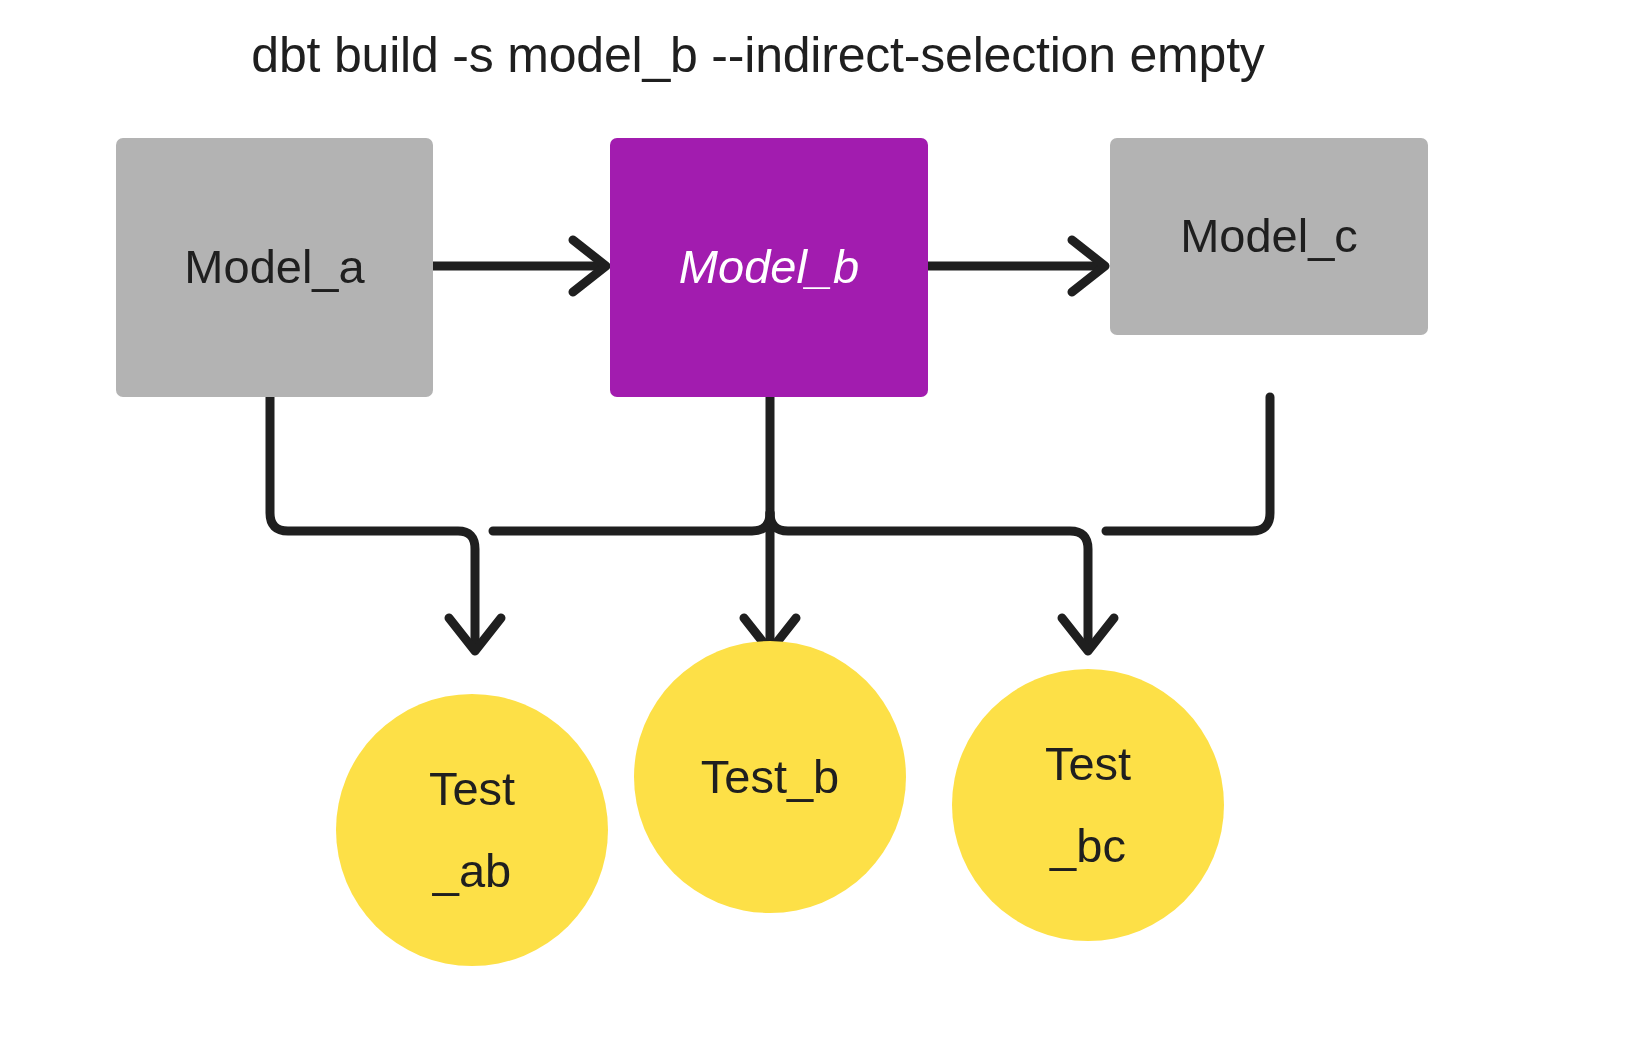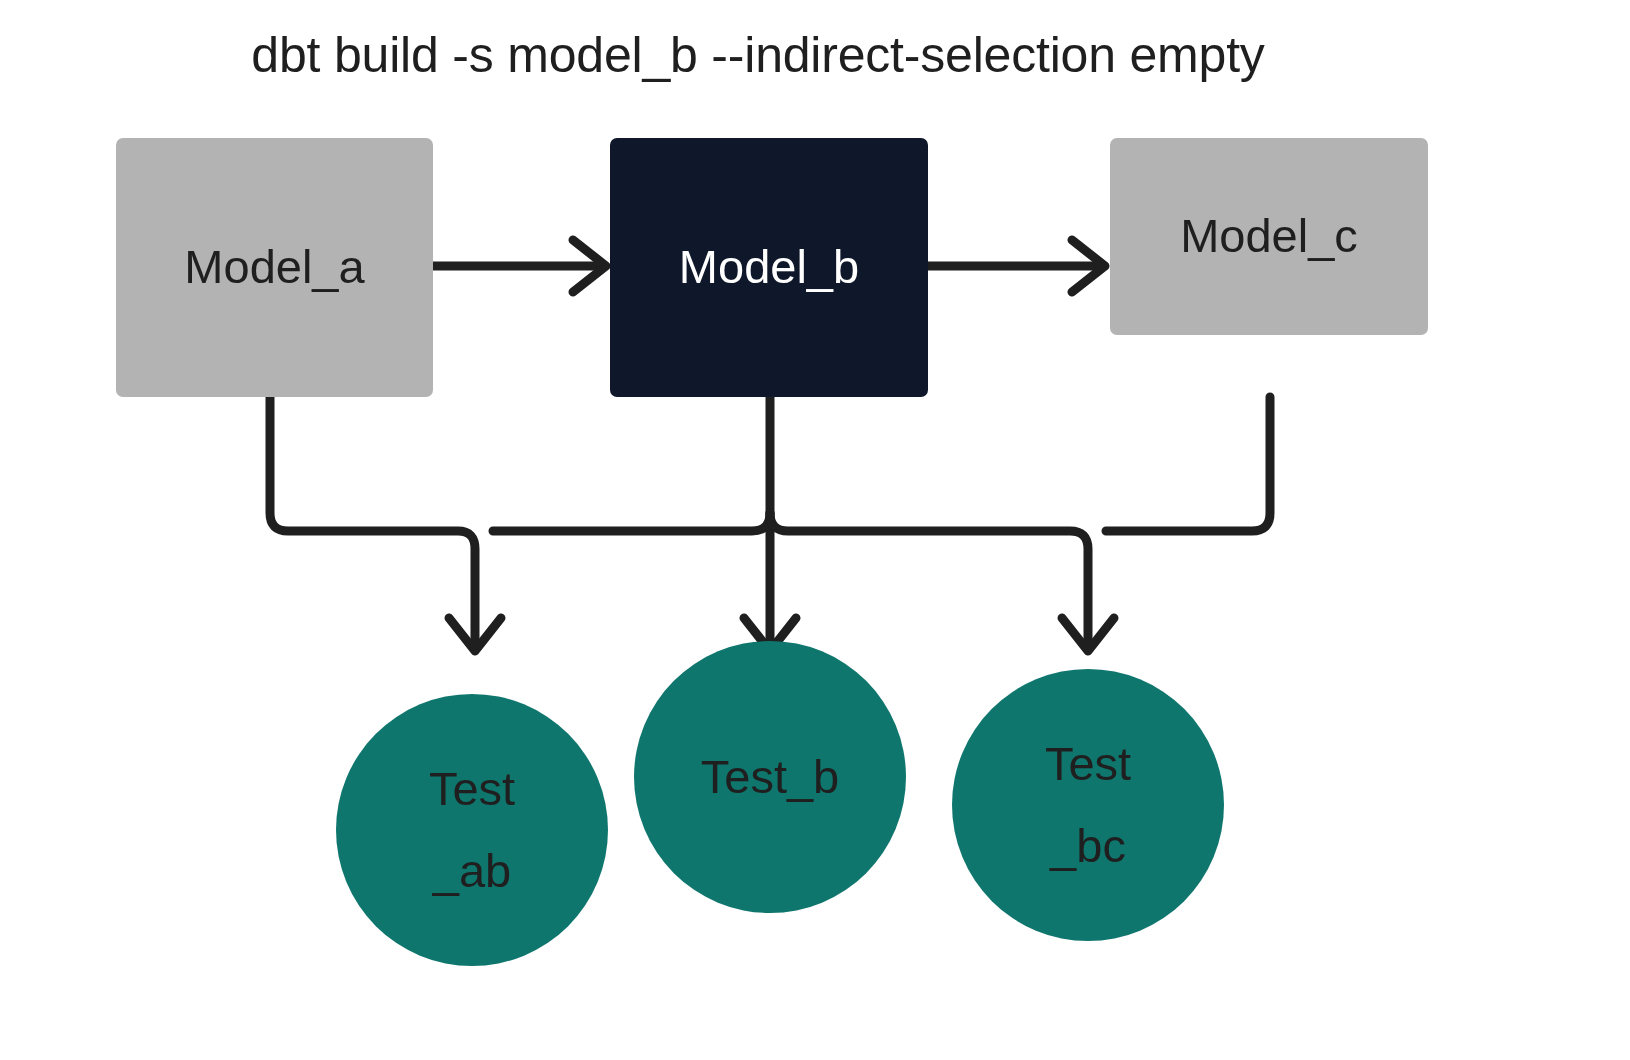--- a/index.html
+++ b/index.html
@@ -48,27 +48,28 @@
     font-size: 47px;
     font-weight: 400;
     line-height: 1.08;
     text-align: right;
   }
   .node-box.gray {
     background: #b3b3b3;
     color: #1f1f1f;
   }
   .node-box.blue {
-    background: #0f172a;
+    background: #a21caf;
     color: #ffffff;
+    font-style: italic;
   }
   .node-circle {
     position: absolute;
     border-radius: 50%;
-    background: #0f766e;
+    background: #fde047;
     color: #1f1f1f;
     display: flex;
     align-items: center;
     justify-content: center;
     flex-direction: column;
     font-size: 47px;
     font-weight: 400;
     line-height: 1.75;
   }
   .node-circle .ln { display: block; }

